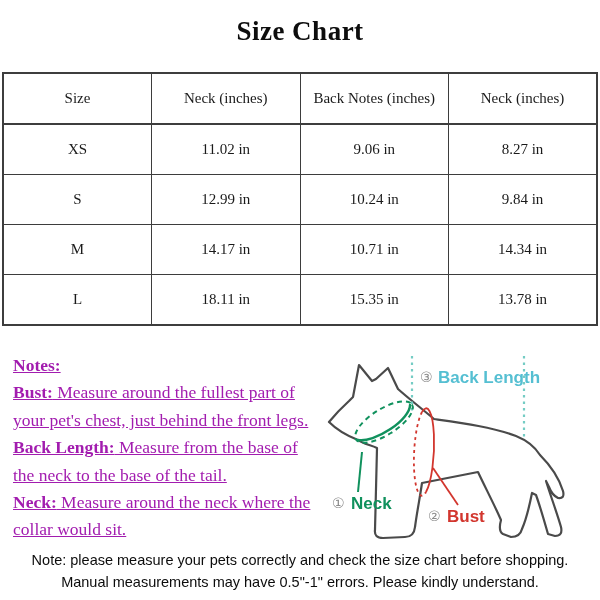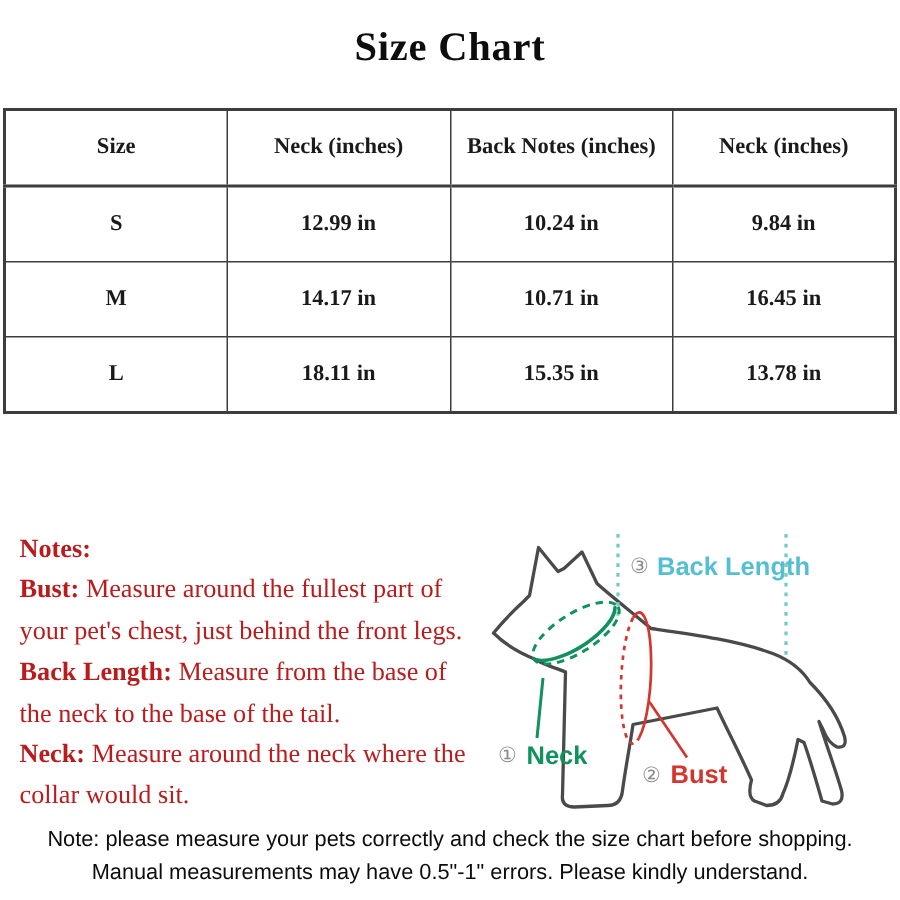--- a/index.html
+++ b/index.html
@@ -11,26 +11,26 @@
     position:absolute;top:16px;left:0;width:600px;text-align:center;
     font-size:27px;font-weight:bold;letter-spacing:0.5px;color:#0d0d0d;
   }
   .size-table{
     position:absolute;top:72px;left:2px;width:596px;
     border-collapse:collapse;table-layout:fixed;
     border:2px solid #3d3d3d;font-size:15px;color:#1a1a1a;
   }
   .size-table th,.size-table td{
     border:1px solid #3d3d3d;height:49px;text-align:center;
-    vertical-align:middle;font-weight:bold;padding:0;
+    vertical-align:middle;font-weight:normal;padding:0;
   }
   .size-table thead th{border-bottom:2px solid #3d3d3d;}
   .notes{
     position:absolute;left:13px;top:352px;width:345px;
-    font-size:17.5px;line-height:27.4px;color:#b91c1c;
+    font-size:17.5px;line-height:27.4px;color:#a21caf;text-decoration:underline;
   }
   .note-line{white-space:nowrap;}
   .note-line b{font-weight:bold;}
   .diagram{position:absolute;left:320px;top:348px;width:280px;height:200px;}
   .diagram text.num{font-family:"DejaVu Sans",sans-serif;font-size:14px;font-weight:normal;}
   .diagram text.lbl{font-family:"Liberation Sans",sans-serif;font-size:17px;font-weight:bold;}
   .footer{
     position:absolute;left:0;top:549px;width:600px;text-align:center;
     font-family:"Liberation Sans",sans-serif;font-size:14.5px;font-weight:normal;
     line-height:22px;color:#0c0c0c;
@@ -47,30 +47,36 @@
     <thead>
       <tr>
         <th>Size</th>
         <th>Neck (inches)</th>
         <th>Back Notes (inches)</th>
         <th>Neck (inches)</th>
       </tr>
     </thead>
     <tbody>
       <tr>
+        <td>XS</td>
+        <td>11.02 in</td>
+        <td>9.06 in</td>
+        <td>8.27 in</td>
+      </tr>
+      <tr>
         <td>S</td>
         <td>12.99 in</td>
         <td>10.24 in</td>
         <td>9.84 in</td>
       </tr>
       <tr>
         <td>M</td>
         <td>14.17 in</td>
         <td>10.71 in</td>
-        <td>16.45 in</td>
+        <td>14.34 in</td>
       </tr>
       <tr>
         <td>L</td>
         <td>18.11 in</td>
         <td>15.35 in</td>
         <td>13.78 in</td>
       </tr>
     </tbody>
   </table>
 

